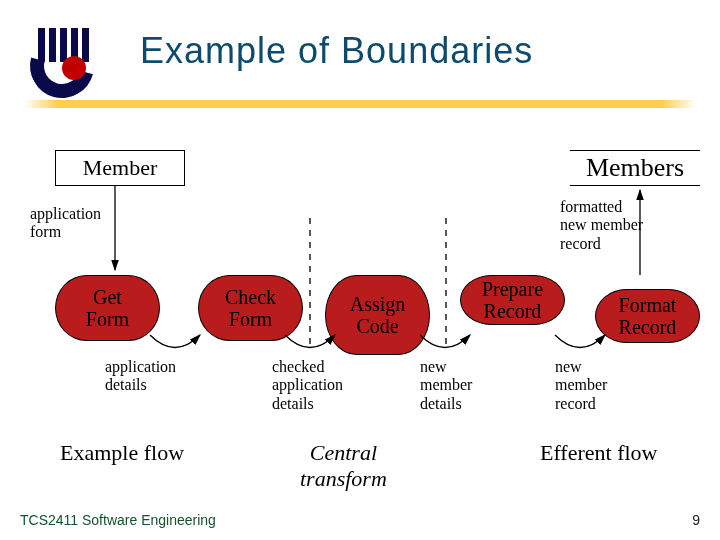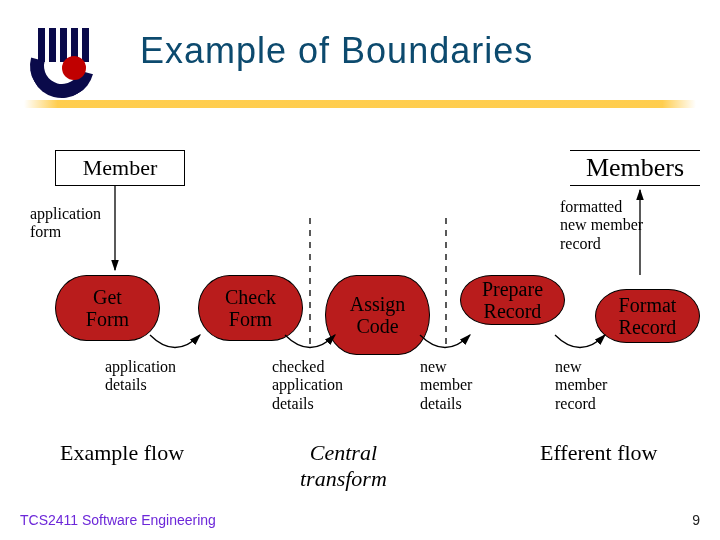--- a/index.html
+++ b/index.html
@@ -101,21 +101,21 @@
   .flow-label {
     position: absolute;
     font-size: 22px;
     text-align: center;
   }
   .footer-left {
     position: absolute;
     left: 20px; bottom: 12px;
     font-family: Arial, sans-serif;
     font-size: 14px;
-    color: #6d28d9;
+    color: #14532d;
   }
   .footer-right {
     position: absolute;
     right: 20px; bottom: 12px;
     font-family: Arial, sans-serif;
     font-size: 14px;
     color: #222;
   }
   svg.diagram {
     position: absolute;

